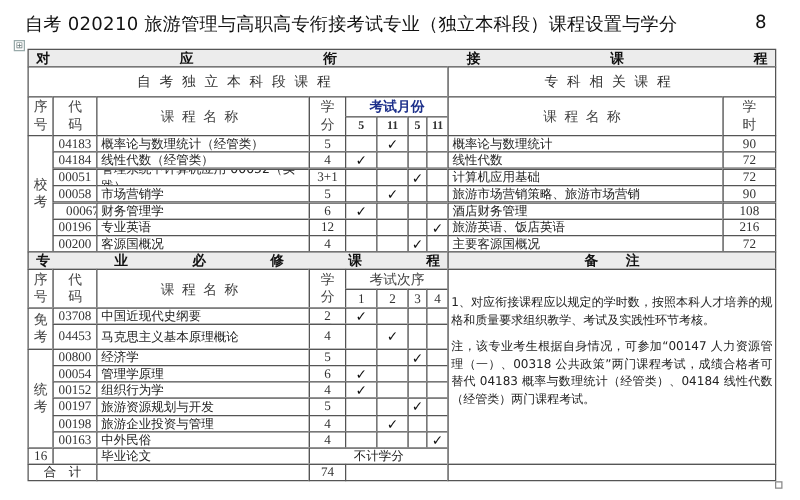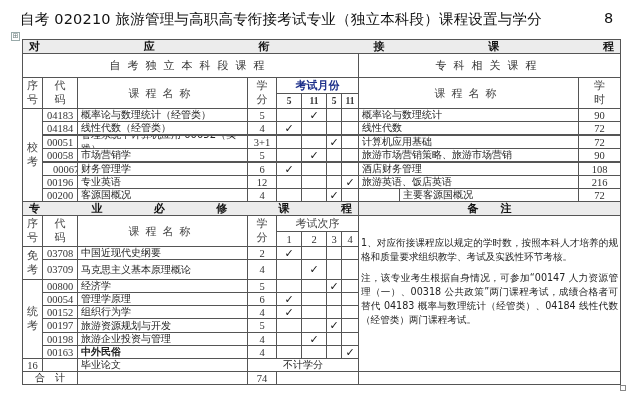--- a/index.html
+++ b/index.html
@@ -139,21 +139,21 @@
     <div class="c num" style="left:578px;top:175px;width:43px;height:14px;">216</div>
     <div class="c num" style="left:42px;top:188px;width:36px;height:14px;">00200</div>
     <div class="c l" style="left:77px;top:188px;width:171px;height:14px;">客源国概况</div>
     <div class="c num" style="left:247px;top:188px;width:30px;height:14px;">4</div>
     <div class="c chk" style="left:276px;top:188px;width:26px;height:14px;"></div>
     <div class="c chk" style="left:301px;top:188px;width:26px;height:14px;"></div>
     <div class="c chk" style="left:326px;top:188px;width:16px;height:14px;">
       <span>✓</span>
     </div>
     <div class="c chk" style="left:341px;top:188px;width:18px;height:14px;"></div>
-    <div class="c l" style="left:358px;top:188px;width:221px;height:14px;margin-left:41px;">主要客源国概况</div>
+    <div class="c l" style="left:358px;top:188px;width:221px;height:14px;">主要客源国概况</div>
     <div class="c num" style="left:578px;top:188px;width:43px;height:14px;">72</div>
   </div>
 
 <div class="c gray hdr spread" style="left:22px;top:201px;width:337px;height:15px;">
   <span>专</span>
   <span>业</span>
   <span>必</span>
   <span>修</span>
   <span>课</span>
   <span>程</span>
@@ -191,21 +191,21 @@
 <div id="lower-rows">
     <div class="c num" style="left:42px;top:246px;width:36px;height:14px;">03708</div>
     <div class="c l" style="left:77px;top:246px;width:171px;height:14px;">中国近现代史纲要</div>
     <div class="c num" style="left:247px;top:246px;width:30px;height:14px;">2</div>
     <div class="c chk" style="left:276px;top:246px;width:26px;height:14px;">
       <span>✓</span>
     </div>
     <div class="c chk" style="left:301px;top:246px;width:26px;height:14px;"></div>
     <div class="c chk" style="left:326px;top:246px;width:16px;height:14px;"></div>
     <div class="c chk" style="left:341px;top:246px;width:18px;height:14px;"></div>
-    <div class="c num" style="left:42px;top:259px;width:36px;height:21px;">03709</div>
+    <div class="c num" style="left:42px;top:259px;width:36px;height:21px;">04453</div>
     <div class="c l" style="left:77px;top:259px;width:188px;height:21px;">马克思主义基本原理概论</div>
     <div class="c num" style="left:247px;top:259px;width:30px;height:21px;">4</div>
     <div class="c chk" style="left:276px;top:259px;width:26px;height:21px;"></div>
     <div class="c chk" style="left:301px;top:259px;width:26px;height:21px;">
       <span>✓</span>
     </div>
     <div class="c chk" style="left:326px;top:259px;width:16px;height:21px;"></div>
     <div class="c chk" style="left:341px;top:259px;width:18px;height:21px;"></div>
     <div class="c num" style="left:42px;top:279px;width:36px;height:14px;">00800</div>
     <div class="c l" style="left:77px;top:279px;width:171px;height:14px;">经济学</div>
@@ -246,21 +246,21 @@
     <div class="c num" style="left:42px;top:332px;width:36px;height:14px;">00198</div>
     <div class="c l" style="left:77px;top:332px;width:171px;height:14px;">旅游企业投资与管理</div>
     <div class="c num" style="left:247px;top:332px;width:30px;height:14px;">4</div>
     <div class="c chk" style="left:276px;top:332px;width:26px;height:14px;"></div>
     <div class="c chk" style="left:301px;top:332px;width:26px;height:14px;">
       <span>✓</span>
     </div>
     <div class="c chk" style="left:326px;top:332px;width:16px;height:14px;"></div>
     <div class="c chk" style="left:341px;top:332px;width:18px;height:14px;"></div>
     <div class="c num" style="left:42px;top:345px;width:36px;height:14px;">00163</div>
-    <div class="c l" style="left:77px;top:345px;width:171px;height:14px;font-weight:bold;">中外民俗</div>
+    <div class="c l" style="left:77px;top:345px;width:171px;height:14px;">中外民俗</div>
     <div class="c num" style="left:247px;top:345px;width:30px;height:14px;">4</div>
     <div class="c chk" style="left:276px;top:345px;width:26px;height:14px;"></div>
     <div class="c chk" style="left:301px;top:345px;width:26px;height:14px;"></div>
     <div class="c chk" style="left:326px;top:345px;width:16px;height:14px;"></div>
     <div class="c chk" style="left:341px;top:345px;width:18px;height:14px;">
       <span>✓</span>
     </div>
   </div>
 
 <div class="c num" style="left:22px;top:358px;width:21px;height:14px;">16</div>

